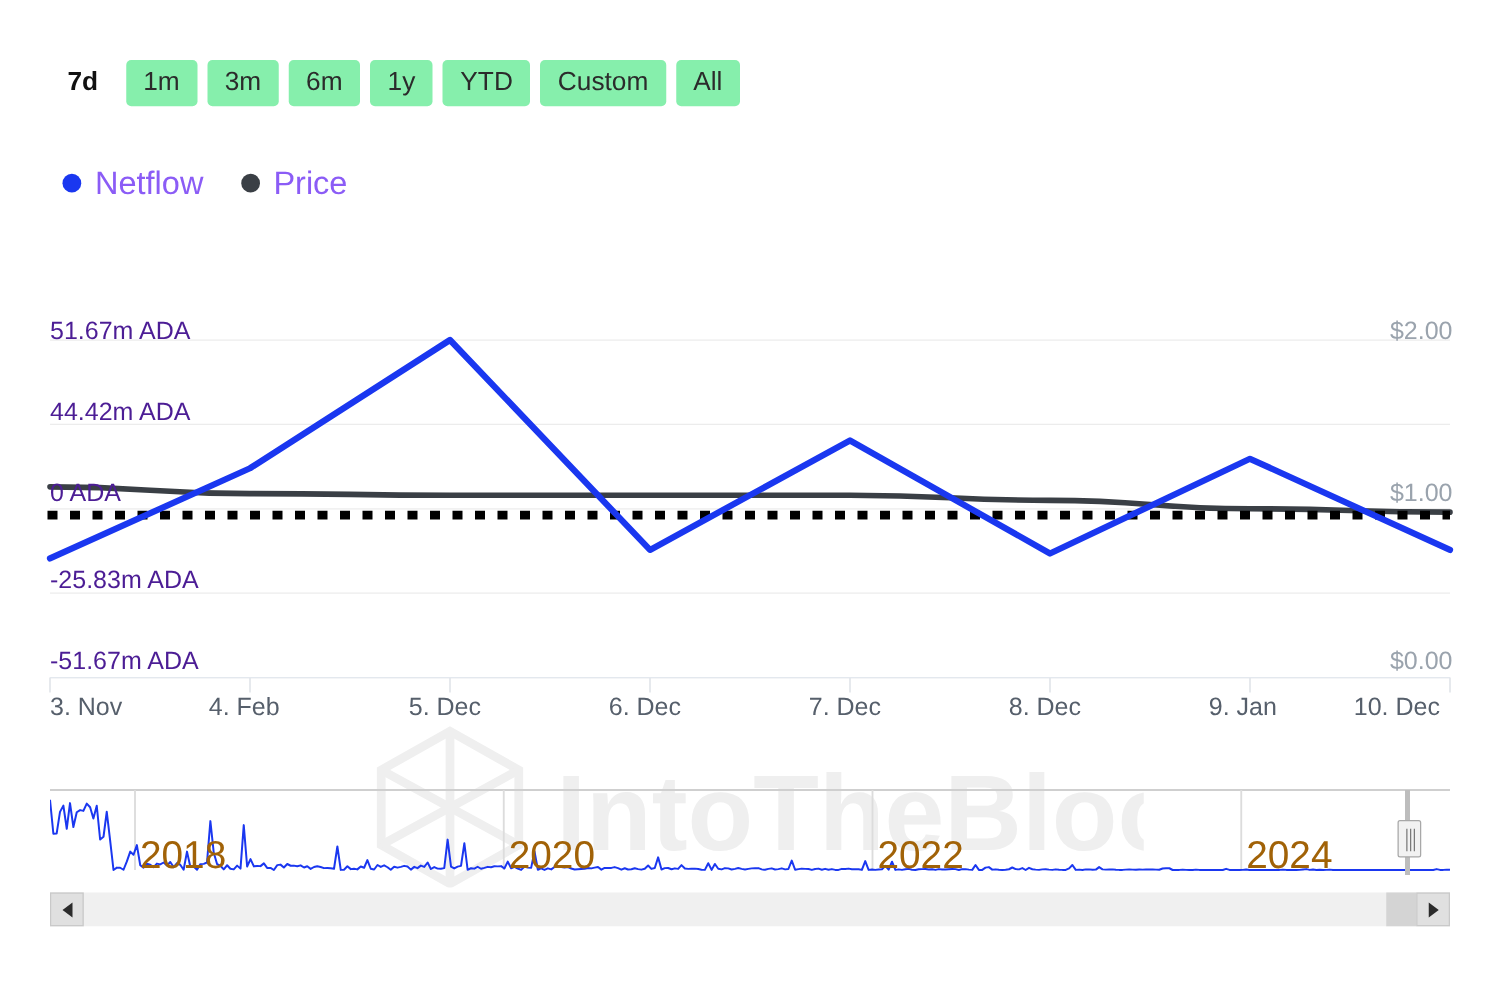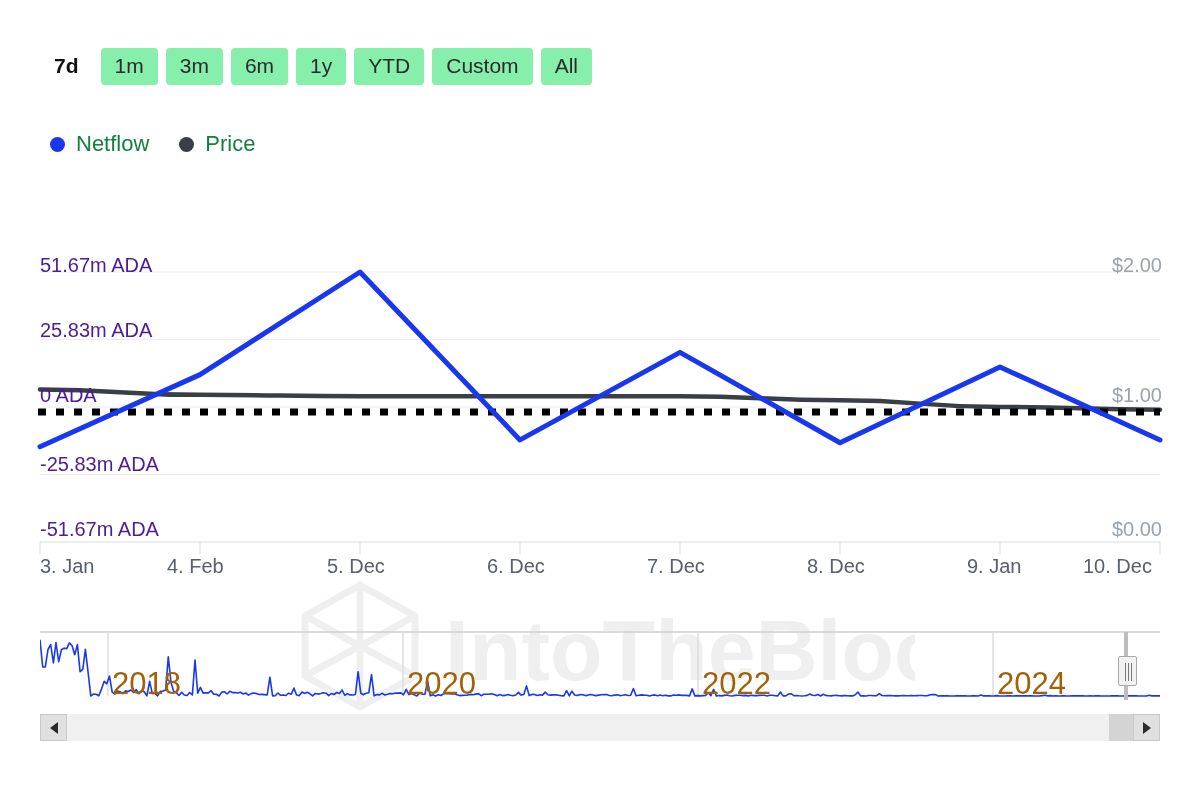--- a/index.html
+++ b/index.html
@@ -56,22 +56,22 @@
     align-items: center;
     gap: 11px;
     cursor: pointer;
   }
   .legend-dot {
     width: 15px; height: 15px;
     border-radius: 50%;
     display: inline-block;
   }
   .legend-label {
-    font-size: 22px;
-    color: #15803d;
+    font-size: 26px;
+    color: #8b5cf6;
     line-height: 1;
   }
 
   
   #chart-area {
     position: absolute;
     left: 0; top: 235px;
     width: 1200px; height: 365px;
   }
   #plot-svg { position: absolute; left: 0; top: 0; }
@@ -224,30 +224,30 @@
         <polygon points="65,5 120,36 120,96 65,127 10,96 10,36"></polygon>
         <polyline points="10,36 65,66 120,36"></polyline>
         <polyline points="10,96 65,66 120,96"></polyline>
         <line x1="65" y1="5" x2="65" y2="66"></line>
         <line x1="65" y1="66" x2="65" y2="127"></line>
       </g>
       <text id="wm-text" x="150" y="100" font-family="Liberation Sans, sans-serif" font-size="86" font-weight="bold" fill="#efefef">IntoTheBlock</text>
     </svg>
 
     <div class="axis-label-left" style="top:19px">51.67m ADA</div>
-    <div class="axis-label-left" style="top:84px">25.83m ADA</div>
+    <div class="axis-label-left" style="top:84px">44.42m ADA</div>
     <div class="axis-label-left" style="top:149px">0 ADA</div>
     <div class="axis-label-left" style="top:218px">-25.83m ADA</div>
     <div class="axis-label-left" style="top:283px">-51.67m ADA</div>
 
     <div class="axis-label-right" style="top:19px">$2.00</div>
     <div class="axis-label-right" style="top:149px">$1.00</div>
     <div class="axis-label-right" style="top:283px">$0.00</div>
 
-    <div class="xtick-label" style="left:40px">3. Jan</div>
+    <div class="xtick-label" style="left:40px">3. Nov</div>
     <div class="xtick-label" style="left:167px">4. Feb</div>
     <div class="xtick-label" style="left:327px">5. Dec</div>
     <div class="xtick-label" style="left:487px">6. Dec</div>
     <div class="xtick-label" style="left:647px">7. Dec</div>
     <div class="xtick-label" style="left:807px">8. Dec</div>
     <div class="xtick-label" style="left:967px">9. Jan</div>
     <div class="xtick-label" style="left:1083px">10. Dec</div>
   </div>
 
   <div id="navigator">

